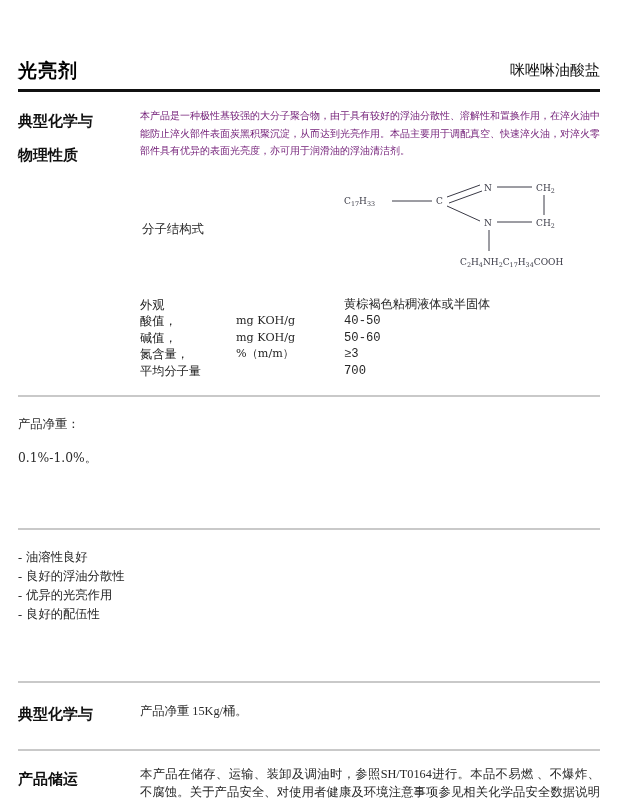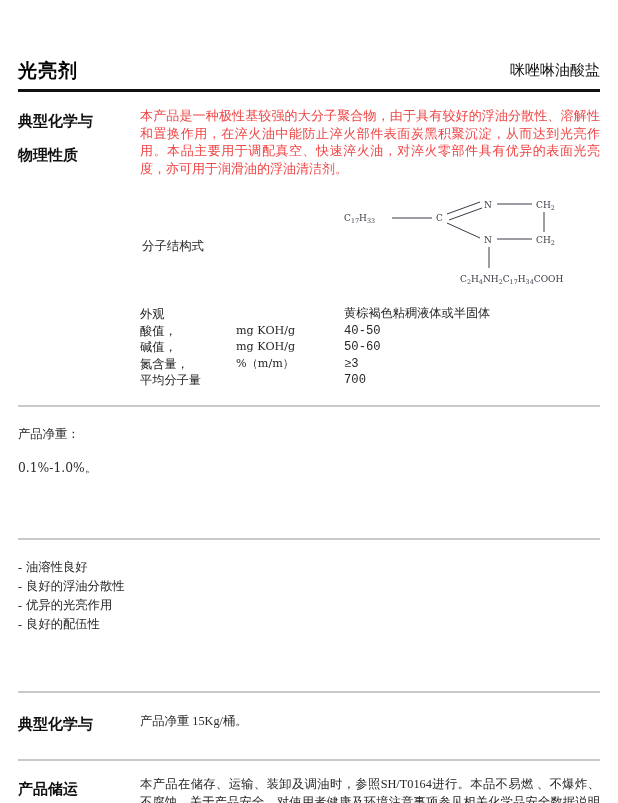--- a/index.html
+++ b/index.html
@@ -81,24 +81,24 @@
   .divider {
     height: 2px;
     background: #c9c9c9;
     margin: 0;
   }
 
   
   #sec-chem { padding-top: 15px; }
   .chem-para {
     text-align: justify;
-    font-size: 13px;
+    font-size: 10px;
     line-height: 17.5px;
     margin: 0;
-    color: #ef4444;
+    color: #701a75;
   }
 
   .struct-block {
     position: relative;
     height: 96px;
     margin-top: 19px;
   }
   .struct-caption {
     position: absolute;
     left: 2px;
@@ -109,21 +109,21 @@
   .struct-figure {
     position: absolute;
     left: 200px;
     top: 0;
     width: 260px;
     height: 96px;
   }
 
   
   .props {
-    margin-top: 14px;
+    margin-top: 22px;
     width: 100%;
     border-collapse: collapse;
   }
   .props td {
     font-size: 12.2px;
     line-height: 16.5px;
     padding: 0;
     vertical-align: top;
     color: #262626;
   }

